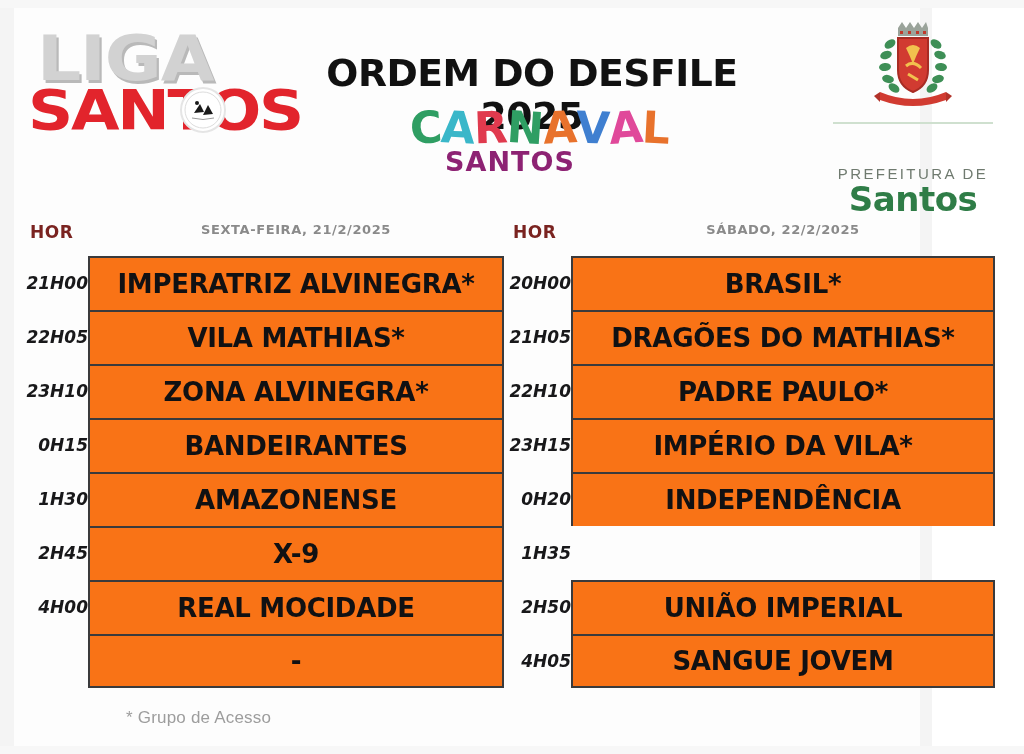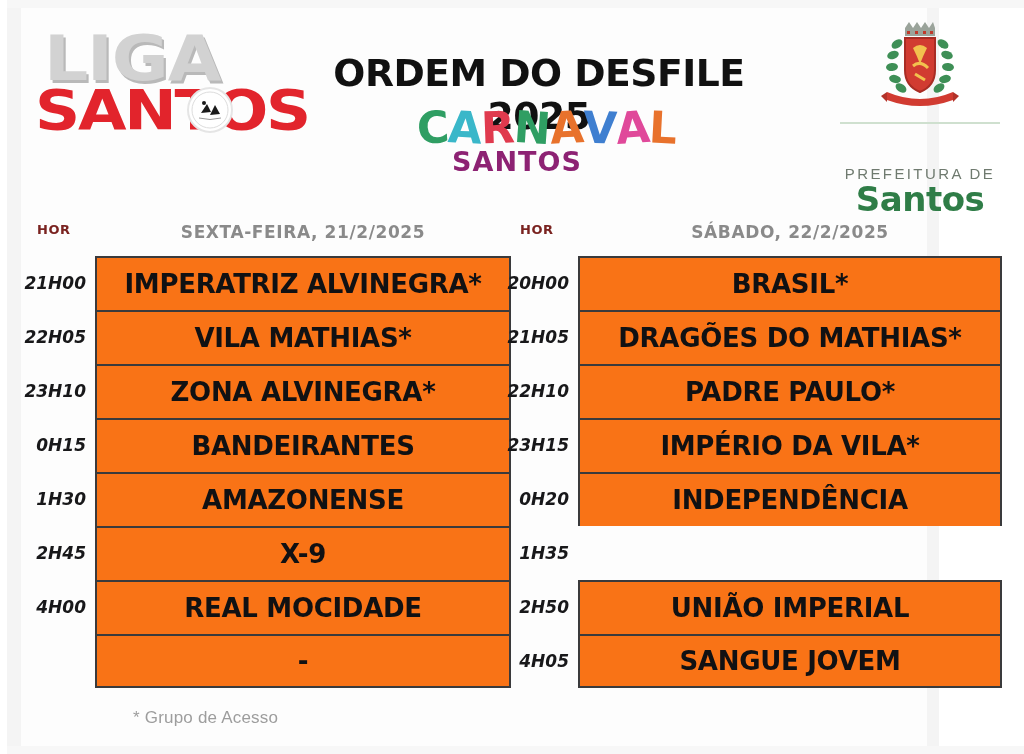--- a/index.html
+++ b/index.html
@@ -8,21 +8,21 @@
     width: 1024px;
     height: 754px;
     background: #ffffff;
     font-family: "Liberation Sans", sans-serif;
     overflow: hidden;
     position: relative;
   }
 
   .page {
     position: absolute;
-    left: 7px; top: 0;
+    left: 0; top: 0;
     width: 932px;
     height: 754px;
     background: #fdfdfd;
   }
 
   
   .frame-left {
     position: absolute; left: 0; top: 0; width: 14px; height: 754px;
     background: #f4f4f4;
   }
@@ -179,50 +179,50 @@
 
   .col-head {
     height: 56px;
     position: relative;
   }
   .hor-label {
     position: absolute;
     left: 8px; top: 22px;
     font-family: "DejaVu Sans", sans-serif;
     font-weight: bold;
-    font-size: 13px;
+    font-size: 17px;
     letter-spacing: 0.5px;
     color: #7a2320;
   }
   .day-label {
     position: absolute;
     left: 66px; top: 22px;
     width: 416px;
     text-align: center;
     font-family: "DejaVu Sans", sans-serif;
     font-weight: bold;
-    font-size: 17px;
+    font-size: 13px;
     letter-spacing: 0.6px;
     color: #8a8a8a;
   }
   .table-right .day-label { width: 424px; }
 
   .sched-row {
     position: relative;
     height: 54px;
     display: flex;
     align-items: stretch;
   }
   .time-cell {
     width: 66px;
     flex: none;
     display: flex;
     align-items: center;
     justify-content: flex-end;
-    padding-right: 9px;
+    padding-right: 0;
     font-family: "DejaVu Sans", sans-serif;
     font-weight: bold;
     font-style: italic;
     font-size: 17px;
     color: #18181a;
     letter-spacing: 0px;
   }
   .name-cell {
     flex: 1;
     display: flex;

